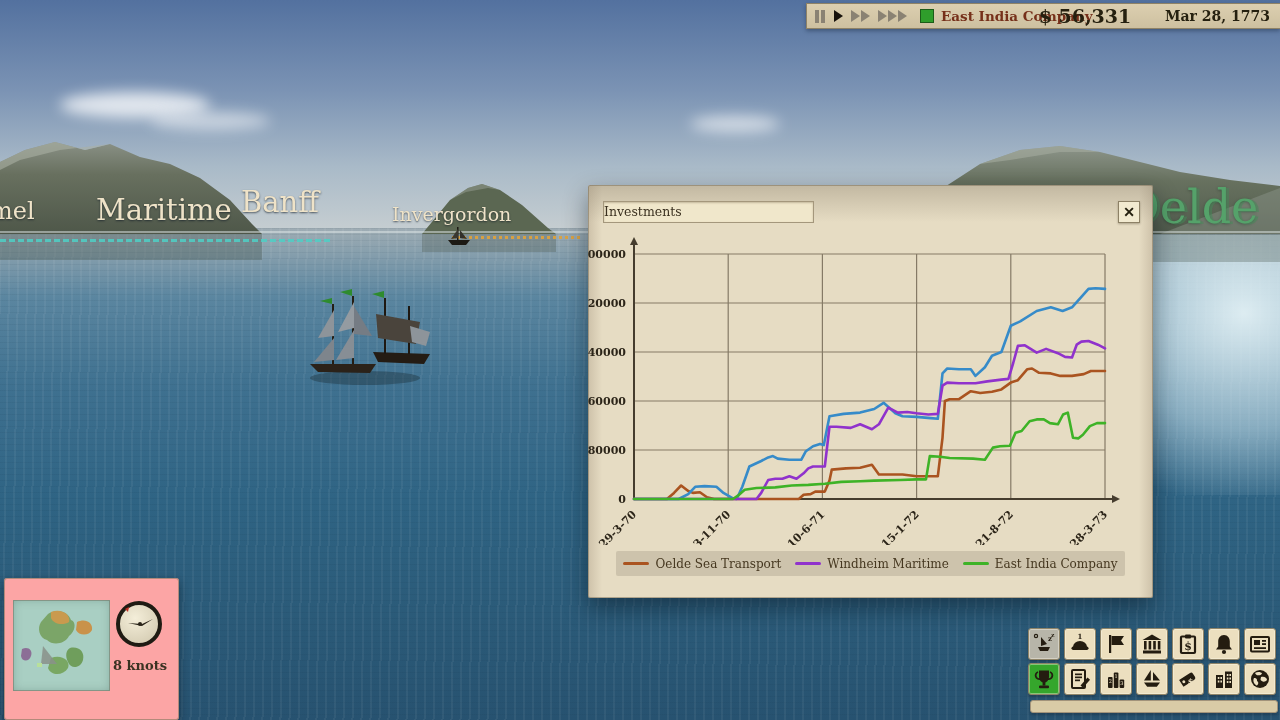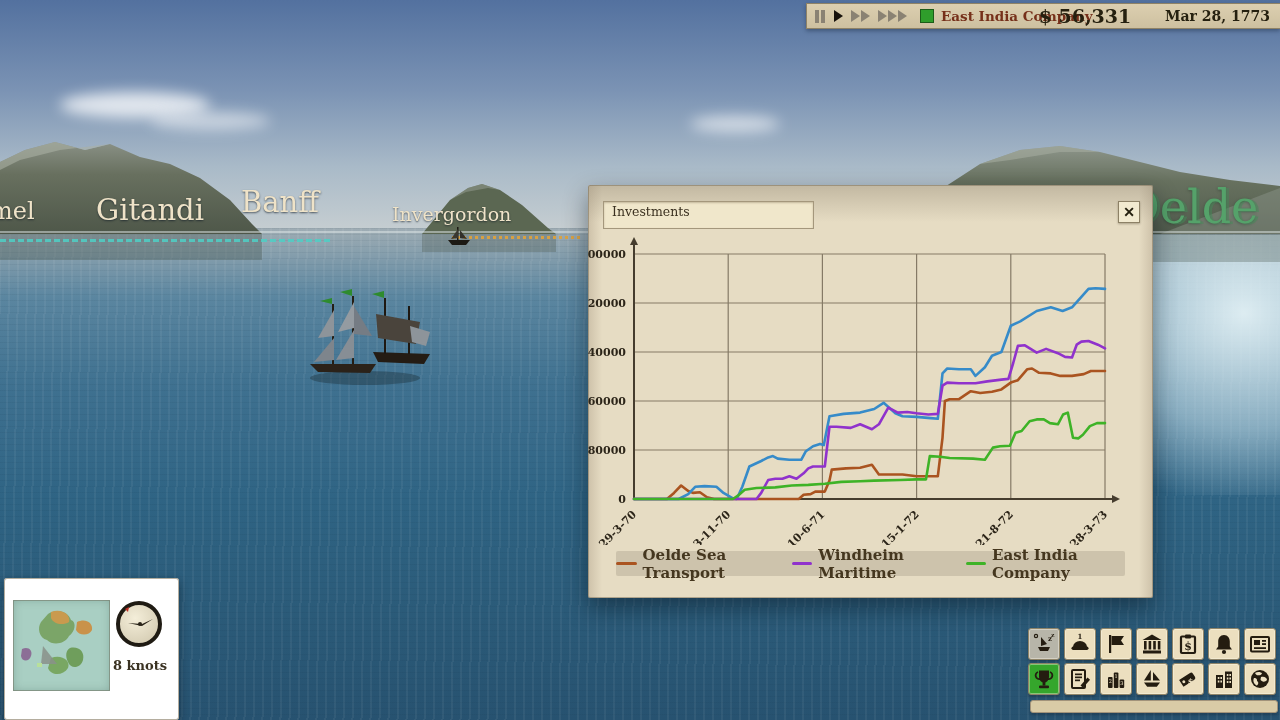--- a/index.html
+++ b/index.html
@@ -56,38 +56,38 @@
   .topbar .date { margin-left:auto; color:#25200f; font-weight:bold; font-size:14px; }
 
   
   .panel { position:absolute; left:588px; top:185px; width:565px; height:413px;
     background:
       linear-gradient(180deg, rgba(150,140,120,.45) 0%, rgba(150,140,120,0) 9%),
       linear-gradient(90deg, #cdc1a9 0%, #e6dcc3 2.5%, #e6dcc3 97.5%, #cdc1a9 100%);
     background-color:#e6dcc3;
     box-shadow:0 10px 24px rgba(5,15,25,.45), inset 0 0 0 1px rgba(120,108,86,.5);
     border-radius:2px; }
-  .panel-field { position:absolute; height:28px; background:#f0e7cb; border:1px solid #a4977c;
-    font-size:12.5px; color:#3b3120; line-height:20px; padding-left:8px; cursor:pointer;
+  .panel-field { position:absolute; height:22px; background:#f0e7cb; border:1px solid #a4977c;
+    font-size:12.5px; color:#3b3120; line-height:20px; cursor:pointer;
     box-shadow:inset 0 1px 2px rgba(110,95,70,.35); }
   .pf-type { left:15px; top:16px; width:211px; }
   .pf-range { left:247px; top:16px; width:206px; }
   .panel-close { position:absolute; left:530px; top:16px; width:22px; height:22px; background:#f2ead0;
     border:1px solid #8d8166; text-align:center; line-height:20px; font-weight:bold; font-size:14px;
     color:#25200f; cursor:pointer; box-shadow:0 1px 2px rgba(80,70,50,.4); }
   #chart-svg { position:absolute; left:0; top:0; }
   .legend { position:absolute; left:28px; top:366px; width:509px; height:25px;
     background:rgba(120,110,92,.22); border-radius:2px; display:flex; align-items:center;
     justify-content:center; gap:14px; }
   .legend-item { display:flex; align-items:center; gap:6px; }
   .legend-swatch { width:26px; height:3px; border-radius:2px; }
-  .legend-label { font-size:15px; font-weight:bold; color:#45371f; }
-
-  
-  .mini { position:absolute; left:4px; top:578px; width:175px; height:142px; background:#ffffff;
+  .legend-label { font-size:12px; font-weight:normal; color:#45371f; }
+
+  
+  .mini { position:absolute; left:4px; top:578px; width:175px; height:142px; background:#fca5a5;
     border-radius:3px; box-shadow:0 4px 10px rgba(5,15,25,.45), inset 0 0 0 1px rgba(130,118,94,.6); }
   .mini-map { position:absolute; left:9px; top:22px; width:97px; height:91px; background:#a9cfc3;
     box-shadow:inset 0 0 0 1px rgba(100,90,70,.4), inset 0 0 10px rgba(60,90,80,.3); }
   .compass { position:absolute; left:112px; top:23px; width:46px; height:46px; border-radius:50%;
     background:radial-gradient(circle at 40% 35%, #f4eed9, #cfc6ac); border:4px solid #1f1b13; }
   .knots { position:absolute; left:104px; top:80px; width:64px; text-align:center; font-size:13px;
     font-weight:bold; color:#3a3222; }
 
   
   .toolrow { position:absolute; display:flex; gap:4px; }
@@ -137,21 +137,21 @@
     <rect x="0" y="234" width="262" height="26" fill="#45524a" opacity=".35"></rect>
     <rect x="422" y="234" width="134" height="18" fill="#45524a" opacity=".3"></rect>
     <rect x="856" y="234" width="424" height="28" fill="#45524a" opacity=".3"></rect>
   </svg>
   <div class="horizon"></div>
 
   <div class="route route-teal"></div>
   <div class="route route-orange"></div>
 
   <div class="town t-mel">mel</div>
-  <div class="town t-compton">Gitandi</div>
+  <div class="town t-compton">Maritime</div>
   <div class="town t-banff">Banff</div>
   <div class="town t-invergordon">Invergordon</div>
   <div class="town t-oelde">Oelde</div>
 
   <svg class="ships" width="150" height="118">
     <ellipse cx="85" cy="102" rx="55" ry="7" fill="#17242b" opacity=".35"></ellipse>
 
     <path d="M30,88 L96,88 L90,97 L38,96 Z" fill="#2b2219"></path>
     <rect x="52" y="28" width="2" height="60" fill="#241d14"></rect>
     <rect x="72" y="20" width="2" height="68" fill="#241d14"></rect>

